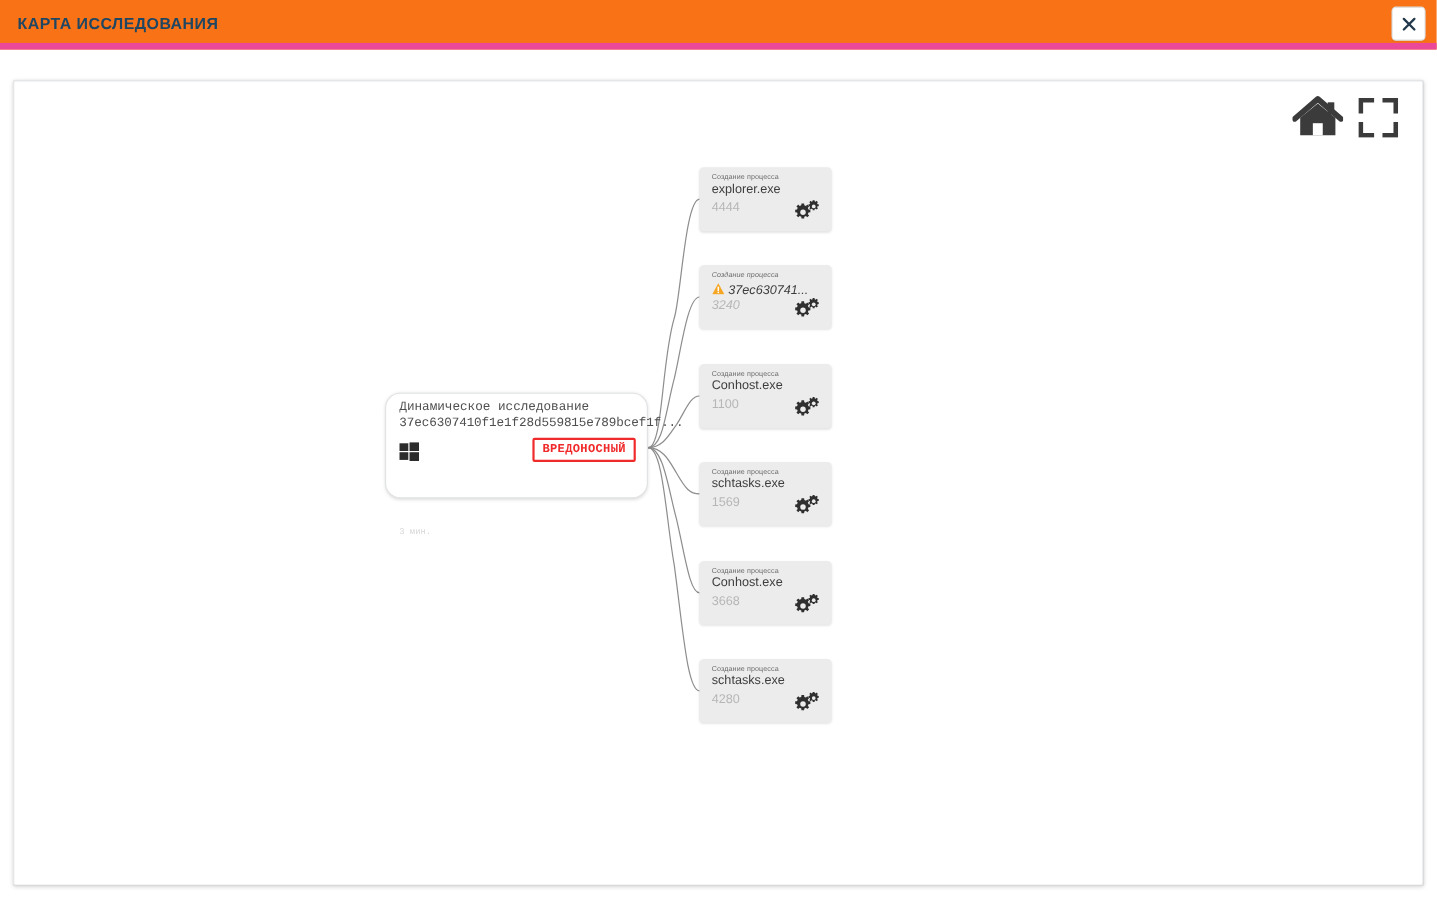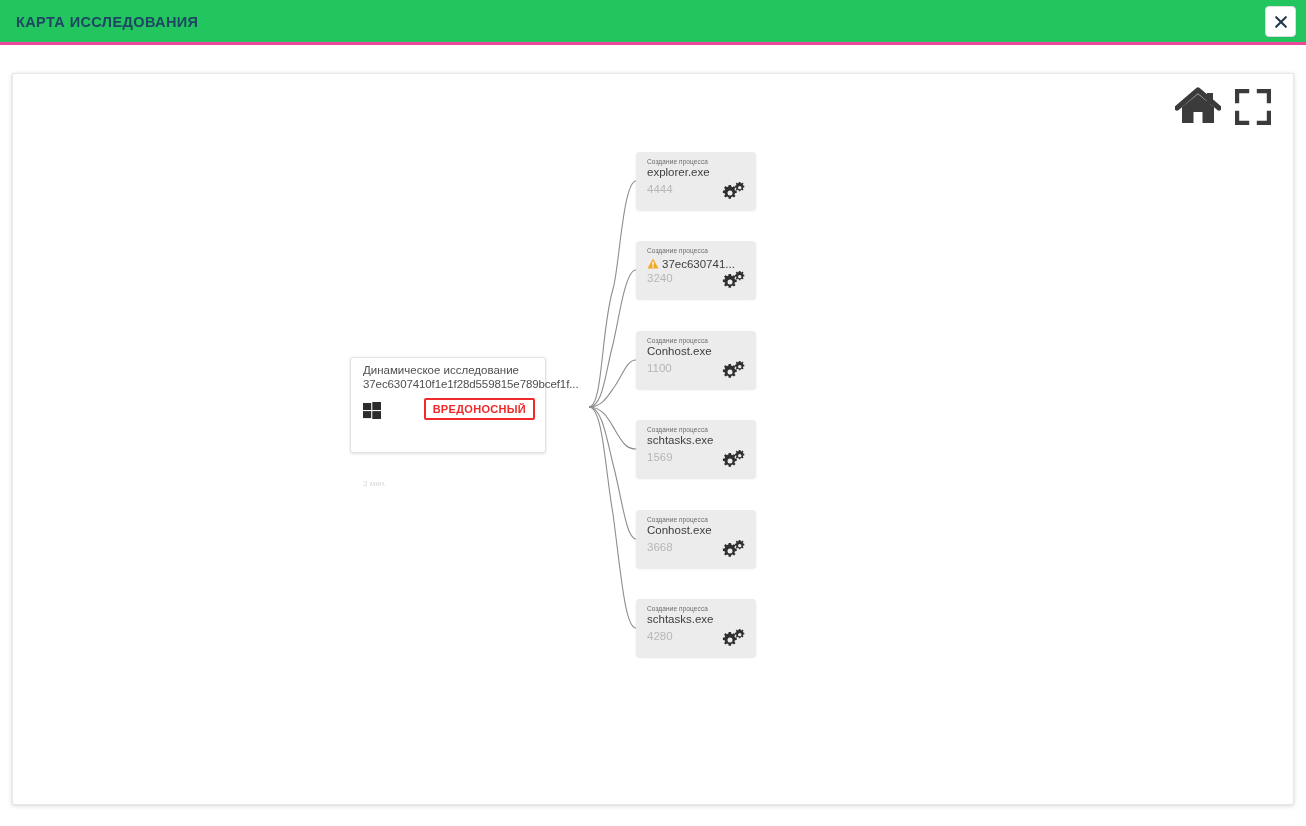--- a/index.html
+++ b/index.html
@@ -9,22 +9,22 @@
     background: #ffffff;
     font-family: "Liberation Sans", sans-serif;
     overflow: hidden;
   }
 
   
   #header {
     position: absolute;
     left: 0; top: 0;
     width: 1306px; height: 45px;
-    background: #22c55e;
-    border-bottom: 3px solid #ec4899;
+    background: #f97316;
+    border-bottom: 6px solid #ec4899;
   }
   #header-title {
     position: absolute;
     left: 16px; top: 14px;
     font-size: 14.5px;
     font-weight: bold;
     letter-spacing: 0.4px;
     color: #1f4662;
     white-space: nowrap;
   }
@@ -80,27 +80,28 @@
     position: absolute;
     left: 0; top: 0;
     width: 1282px; height: 732px;
     pointer-events: none;
   }
 
   
   #root-node {
     position: absolute;
     left: 337px; top: 283px;
-    width: 196px; height: 96px;
+    width: 239px; height: 96px;
     background: #ffffff;
     border: 1px solid #e0e2e4;
-    border-radius: 3px;
+    border-radius: 14px;
     box-shadow: 0 1px 3px rgba(0,0,0,0.13);
     cursor: pointer;
     z-index: 3;
+    font-family: Liberation Mono, monospace;
   }
   .root-title-line {
     position: absolute;
     left: 12px;
     font-size: 11.5px;
     color: #4f4f4f;
     white-space: nowrap;
     overflow: hidden;
   }
   #root-line1 { top: 6px; }
@@ -251,21 +252,21 @@
           <g fill="#2f2f2f">
             <path d="M10.2 4.6 l1.5 .6 1.2-1.2 1.7 1.7 -1.2 1.2 .6 1.5 1.7 .2 0 2.4 -1.7 .2 -.6 1.5 1.2 1.2 -1.7 1.7 -1.2-1.2 -1.5 .6 -.2 1.7 -2.4 0 -.2-1.7 -1.5-.6 -1.2 1.2 -1.7-1.7 1.2-1.2 -.6-1.5 -1.7-.2 0-2.4 1.7-.2 .6-1.5 -1.2-1.2 1.7-1.7 1.2 1.2 1.5-.6 .2-1.7 2.4 0 z"></path>
             <circle cx="9" cy="11" r="2.5" fill="#ececec"></circle>
             <path d="M19.6 1.0 l1.0 .4 .8-.8 1.2 1.2 -.8 .8 .4 1.0 1.1 .1 0 1.7 -1.1 .1 -.4 1.0 .8 .8 -1.2 1.2 -.8-.8 -1.0 .4 -.1 1.1 -1.7 0 -.1-1.1 -1.0-.4 -.8 .8 -1.2-1.2 .8-.8 -.4-1.0 -1.1-.1 0-1.7 1.1-.1 .4-1.0 -.8-.8 1.2-1.2 .8 .8 1.0-.4 .1-1.1 1.7 0 z"></path>
             <circle cx="18.75" cy="5.65" r="1.7" fill="#ececec"></circle>
           </g>
         </svg>
       </span>
     </div>
 
-    <div class="proc-node" style="left:623px; top:167px;">
+    <div class="proc-node" style="left:623px; top:167px;font-style:italic;">
       <div class="proc-kind">Создание процесса</div>
       <div class="proc-name-row">
         <span class="warn-icon">
           <svg width="12" height="11" viewBox="0 0 12 11">
             <path d="M6 0.6 L11.5 10.4 L0.5 10.4 Z" fill="#f5a623"></path>
             <rect x="5.3" y="3.6" width="1.4" height="3.9" fill="#ffffff"></rect>
             <rect x="5.3" y="8.1" width="1.4" height="1.4" fill="#ffffff"></rect>
           </svg>
         </span>
         <span class="proc-name">37ec630741...</span>

